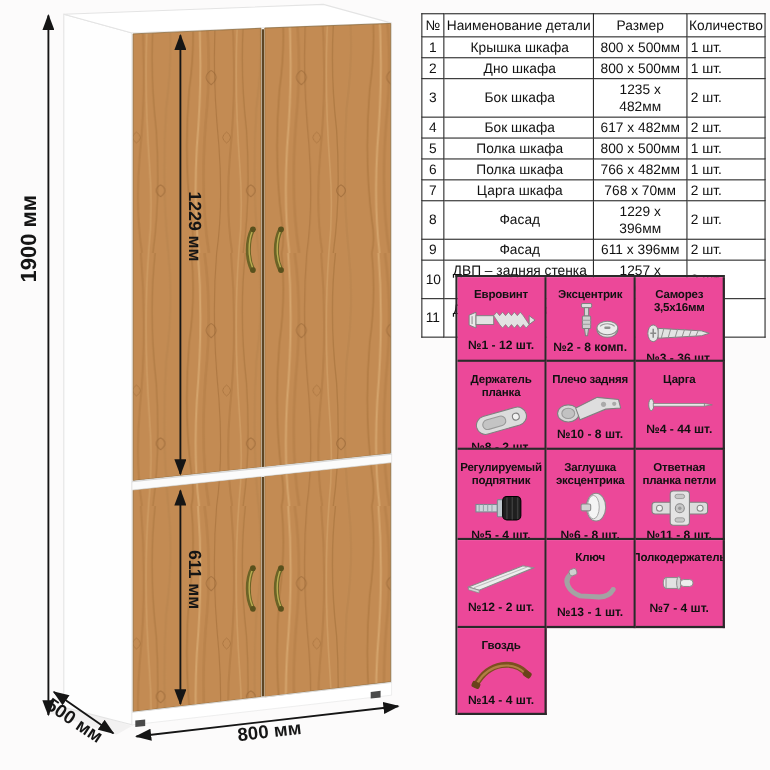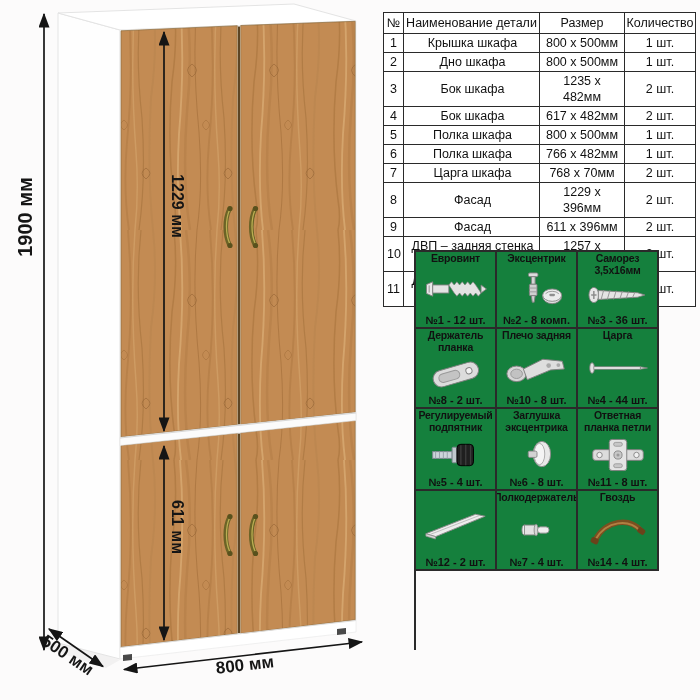--- a/index.html
+++ b/index.html
@@ -11,27 +11,27 @@
   .dim-xl{font-size:20px}.dim-md{font-size:16px}.dim-lg{font-size:17px}
   .dimline{stroke:#151515;stroke-width:1.7;marker-start:url(#ah);marker-end:url(#ah)}
 
   #parts-table{position:absolute;left:383px;top:12px;border-collapse:collapse;
        table-layout:fixed;width:312px;font-size:12.5px;background:#fff}
   #parts-table th,#parts-table td{border:1px solid #2a2a2a;line-height:16px;padding:1px 3px}
   #parts-table th{font-weight:normal;text-align:center;padding:2px 1px}
   #parts-table td.c-num{text-align:center}
   #parts-table td.c-name{text-align:center;padding-left:5px}
   #parts-table td.c-size{text-align:center}
-  #parts-table td.c-qty{text-align:center}
+  #parts-table td.c-qty{text-align:left}
 
   #hardware-grid{position:absolute;left:414px;top:250px;display:grid;
        grid-template-columns:81px 81px 81px;grid-template-rows:77px 80px 82px 80px 79px;
        border-top:2px solid #2a2a2a;border-left:2px solid #2a2a2a}
-  .hw-cell{border-right:2px solid #2a2a2a;border-bottom:2px solid #2a2a2a;background:#15803d;
-       display:flex;flex-direction:column;align-items:center;padding:0 1px;overflow:hidden}
+  .hw-cell{border-right:2px solid #2a2a2a;border-bottom:2px solid #2a2a2a;background:#ec4899;
+       display:flex;flex-direction:column;align-items:center;padding:10px 1px;overflow:hidden}
   .hw-title{font-weight:bold;font-size:10.5px;line-height:1.16;text-align:center;letter-spacing:-0.2px}
   .hw-icon{flex:1;display:flex;align-items:center;justify-content:center;width:100%}
   .hw-icon svg{display:block}
   .hw-count{font-weight:bold;font-size:11px;padding-bottom:1px;white-space:nowrap}
 </style>
 </head>
 <body>
 
 <svg id="wardrobe-svg" width="400" height="700" viewBox="0 0 400 700">
   <defs>
@@ -362,20 +362,31 @@
     <div class="hw-icon">
         <svg width="70" height="38" viewBox="0 0 72 38">
   <polygon points="5,29 56,9 66,11 15,32" fill="#ededed" stroke="#8a8a8a"></polygon>
   <polygon points="5,29 15,32 15,34.5 5,31.5" fill="#d5d5d5" stroke="#8a8a8a" stroke-width="0.7"></polygon>
   <line x1="10" y1="29.5" x2="60" y2="10.3" stroke="#bdbdbd"></line>
 </svg>
       </div>
     <div class="hw-count">№12 - 2 шт.</div>
   </div>
 
+  <div class="hw-cell">
+    <div class="hw-title">Ключ</div>
+    <div class="hw-icon">
+        <svg width="70" height="38" viewBox="0 0 72 38">
+  <path d="M20,7 q-9,5 -5,13 q3,6 11,9 l18,1 q9,0 13,-7" fill="none" stroke="#b0b0b0" stroke-width="4.6" stroke-linecap="round"></path>
+  <path d="M20,7 q-9,5 -5,13 q3,6 11,9 l18,1 q9,0 13,-7" fill="none" stroke="#7d7d7d" stroke-width="4.6" stroke-linecap="round" opacity="0.25"></path>
+  <rect x="16" y="4" width="7" height="6" rx="2" transform="rotate(-20 19 7)" fill="#cfcfcf" stroke="#8a8a8a" stroke-width="0.8"></rect>
+</svg>
+      </div>
+    <div class="hw-count">№13 - 1 шт.</div>
+  </div>
 
   <div class="hw-cell">
     <div class="hw-title">Полкодержатель</div>
     <div class="hw-icon">
         <svg width="70" height="34" viewBox="0 0 72 38">
   <ellipse cx="22" cy="19" rx="2.8" ry="5.5" fill="#ececec" stroke="#8a8a8a"></ellipse>
   <rect x="22" y="13.5" width="12" height="11" fill="#e2e2e2" stroke="#8a8a8a"></rect>
   <ellipse cx="35" cy="19" rx="2.2" ry="6.5" fill="#d6d6d6" stroke="#8a8a8a"></ellipse>
   <rect x="36.5" y="15.5" width="13" height="7" rx="3.5" fill="#eeeeee" stroke="#8a8a8a"></rect>
 </svg>

